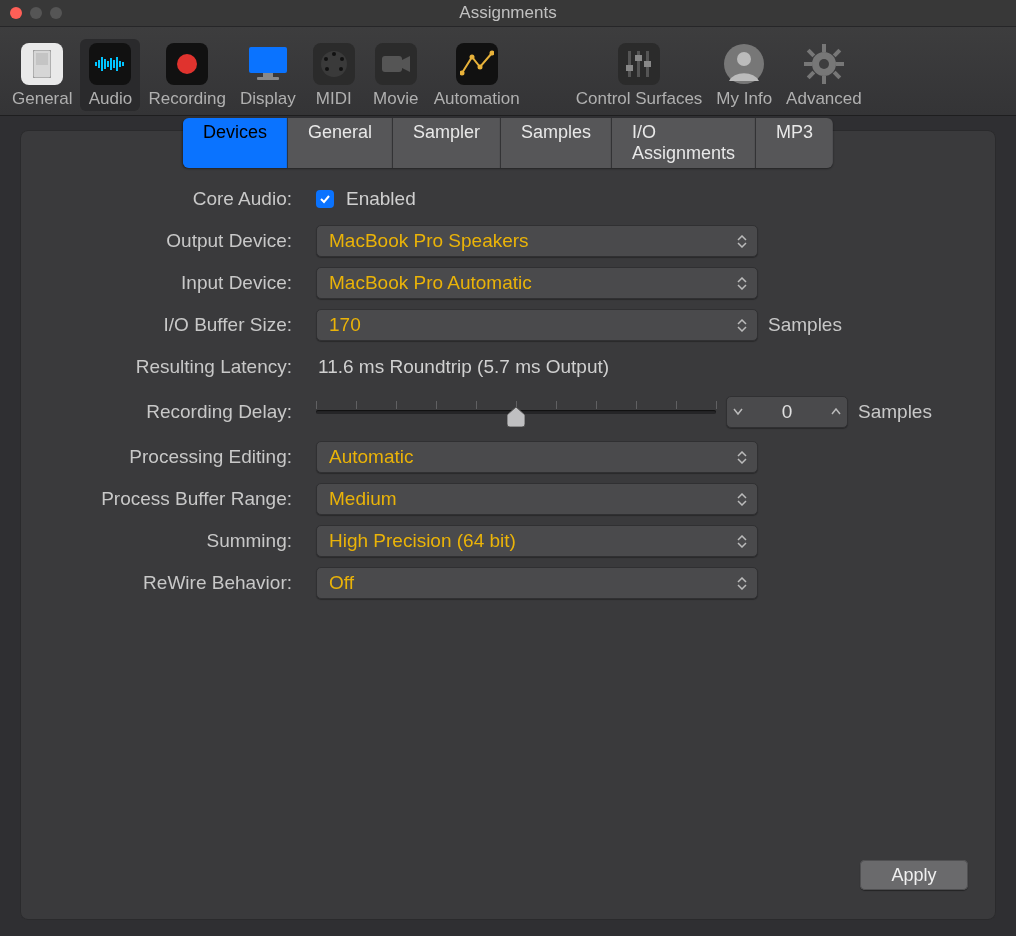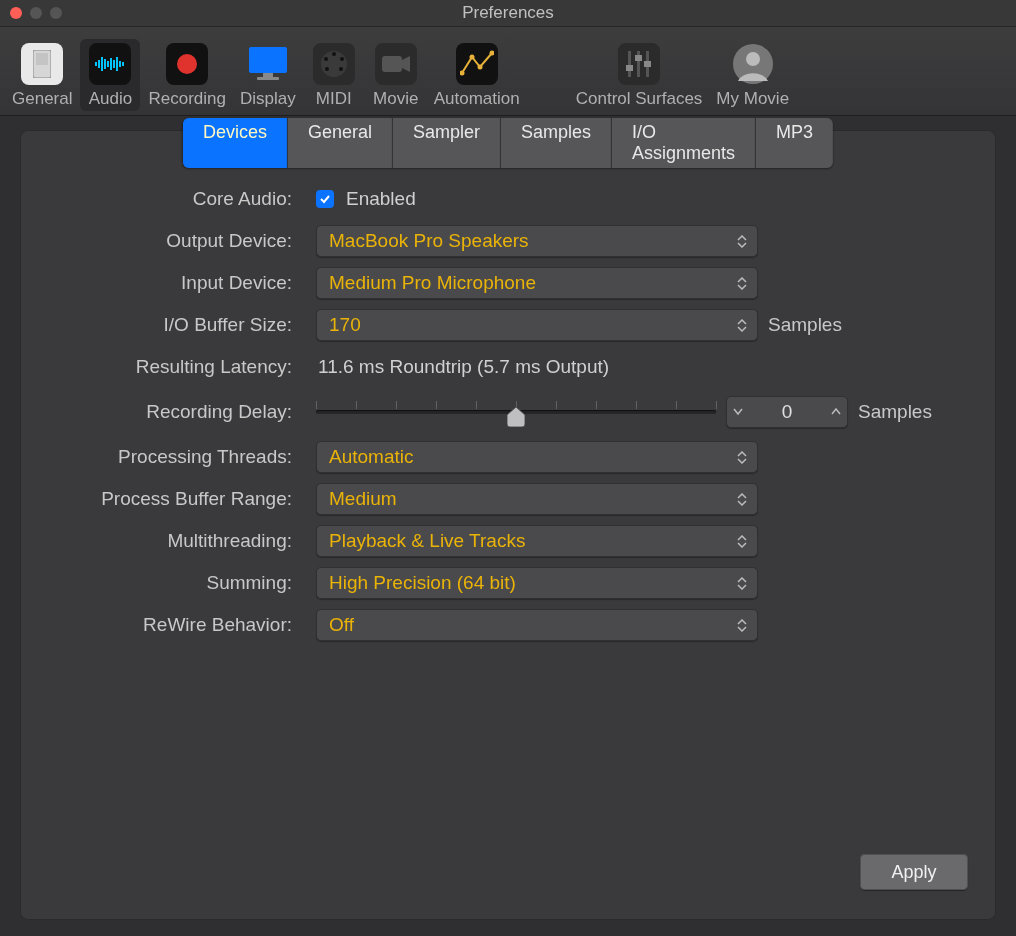--- a/index.html
+++ b/index.html
@@ -121,21 +121,21 @@
     padding: 4px 20px;
     background: var(--tab-bg);
     border-right: 1px solid var(--tab-border);
     font-size: 18px;
     color: #e8e8e8;
     cursor: default;
   }
   .seg-tab:last-child { border-right: none; }
   .seg-tab.active {
     background: var(--accent);
-    color: #fef9c3;
+    color: #000000;
   }
   
   .form {
     padding-top: 48px;
     padding-left: 36px;
     padding-right: 36px;
   }
   .row {
     display: flex;
     align-items: center;
@@ -255,41 +255,41 @@
     text-align: center;
     color: #e0e0e0;
     font-size: 19px;
   }
   
   .apply-btn {
     position: absolute;
     right: 28px;
     bottom: 30px;
     width: 108px;
-    height: 36px;
+    height: 30px;
     background: var(--btn-bg);
     border-radius: 5px;
     display: flex;
     align-items: center;
     justify-content: center;
     color: #f0f0f0;
     font-size: 18px;
     box-shadow: 0 1px 1px rgba(0,0,0,0.4), inset 0 0 0 1px #505052;
   }
 </style>
 </head>
 <body>
 
 <div class="titlebar">
   <div class="traffic-lights">
     <div class="tl close"></div>
     <div class="tl min"></div>
     <div class="tl max"></div>
   </div>
-  <div class="title">Preferences</div>
+  <div class="title">Assignments</div>
 </div>
 
 <div class="toolbar">
 
   <div class="tb-item">
     <div class="tb-icon" style="background:#e9e9e9;">
       <svg width="18" height="28">
           <rect x="0" y="0" width="18" height="28" rx="2" fill="#d6d6d6" stroke="#888"></rect>
           <rect x="3" y="3" width="12" height="12" fill="#c4c4c4"></rect>
         </svg>
@@ -390,23 +390,42 @@
   </div>
 
   <div class="tb-item">
     <div class="tb-icon">
       <svg width="42" height="42">
           <circle cx="21" cy="21" r="20" fill="#777"></circle>
           <circle cx="21" cy="16" r="7" fill="#bbb"></circle>
           <path d="M6 38 A16 12 0 0 1 36 38 Z" fill="#bbb"></path>
         </svg>
     </div>
-    <div class="tb-label">My Movie</div>
-  </div>
-
+    <div class="tb-label">My Info</div>
+  </div>
+
+  <div class="tb-item">
+    <div class="tb-icon">
+      <svg width="42" height="42" viewBox="0 0 42 42">
+          <circle cx="21" cy="21" r="12" fill="#777"></circle>
+          <circle cx="21" cy="21" r="5" fill="#3d3d3e"></circle>
+        <g fill="#777">
+            <rect x="19" y="1" width="4" height="8"></rect>
+            <rect x="19" y="33" width="4" height="8"></rect>
+            <rect x="1" y="19" width="8" height="4"></rect>
+            <rect x="33" y="19" width="8" height="4"></rect>
+        <rect x="6" y="6" width="4" height="8" transform="rotate(-45 8 10)"></rect>
+            <rect x="32" y="28" width="4" height="8" transform="rotate(-45 34 32)"></rect>
+        <rect x="32" y="6" width="4" height="8" transform="rotate(45 34 10)"></rect>
+            <rect x="6" y="28" width="4" height="8" transform="rotate(45 8 32)"></rect>
+          </g>
+      </svg>
+    </div>
+    <div class="tb-label">Advanced</div>
+  </div>
 
 </div>
 
 <div class="panel">
 
   <div class="seg-tabs">
     <div class="seg-tab active">Devices</div>
     <div class="seg-tab">General</div>
     <div class="seg-tab">Sampler</div>
     <div class="seg-tab">Samples</div>
@@ -442,21 +461,21 @@
               </svg>
           </span>
         </div>
       </div>
     </div>
 
     <div class="row">
       <div class="label">Input Device:</div>
       <div class="field">
         <div class="dropdown">
-          <span>Medium Pro Microphone</span>
+          <span>MacBook Pro Automatic</span>
           <span class="caret">
             <svg width="10" height="6">
                 <polyline points="1,5 5,1 9,5" stroke="#bbb" stroke-width="1.5" fill="none"></polyline>
               </svg>
             <svg width="10" height="6">
                 <polyline points="1,1 5,5 9,1" stroke="#bbb" stroke-width="1.5" fill="none"></polyline>
               </svg>
           </span>
         </div>
       </div>
@@ -520,21 +539,21 @@
             <svg width="10" height="8">
                 <polyline points="1,6 5,1 9,6" stroke="#bbb" stroke-width="1.5" fill="none"></polyline>
               </svg>
           </div>
         </div>
         <span class="suffix">Samples</span>
       </div>
     </div>
 
     <div class="row">
-      <div class="label">Processing Threads:</div>
+      <div class="label">Processing Editing:</div>
       <div class="field">
         <div class="dropdown">
           <span>Automatic</span>
           <span class="caret">
             <svg width="10" height="6">
                 <polyline points="1,5 5,1 9,5" stroke="#bbb" stroke-width="1.5" fill="none"></polyline>
               </svg>
             <svg width="10" height="6">
                 <polyline points="1,1 5,5 9,1" stroke="#bbb" stroke-width="1.5" fill="none"></polyline>
               </svg>
@@ -553,36 +572,20 @@
                 <polyline points="1,5 5,1 9,5" stroke="#bbb" stroke-width="1.5" fill="none"></polyline>
               </svg>
             <svg width="10" height="6">
                 <polyline points="1,1 5,5 9,1" stroke="#bbb" stroke-width="1.5" fill="none"></polyline>
               </svg>
           </span>
         </div>
       </div>
     </div>
 
-    <div class="row">
-      <div class="label">Multithreading:</div>
-      <div class="field">
-        <div class="dropdown">
-          <span>Playback &amp; Live Tracks</span>
-          <span class="caret">
-            <svg width="10" height="6">
-                <polyline points="1,5 5,1 9,5" stroke="#bbb" stroke-width="1.5" fill="none"></polyline>
-              </svg>
-            <svg width="10" height="6">
-                <polyline points="1,1 5,5 9,1" stroke="#bbb" stroke-width="1.5" fill="none"></polyline>
-              </svg>
-          </span>
-        </div>
-      </div>
-    </div>
 
     <div class="row">
       <div class="label">Summing:</div>
       <div class="field">
         <div class="dropdown">
           <span>High Precision (64 bit)</span>
           <span class="caret">
             <svg width="10" height="6">
                 <polyline points="1,5 5,1 9,5" stroke="#bbb" stroke-width="1.5" fill="none"></polyline>
               </svg>

